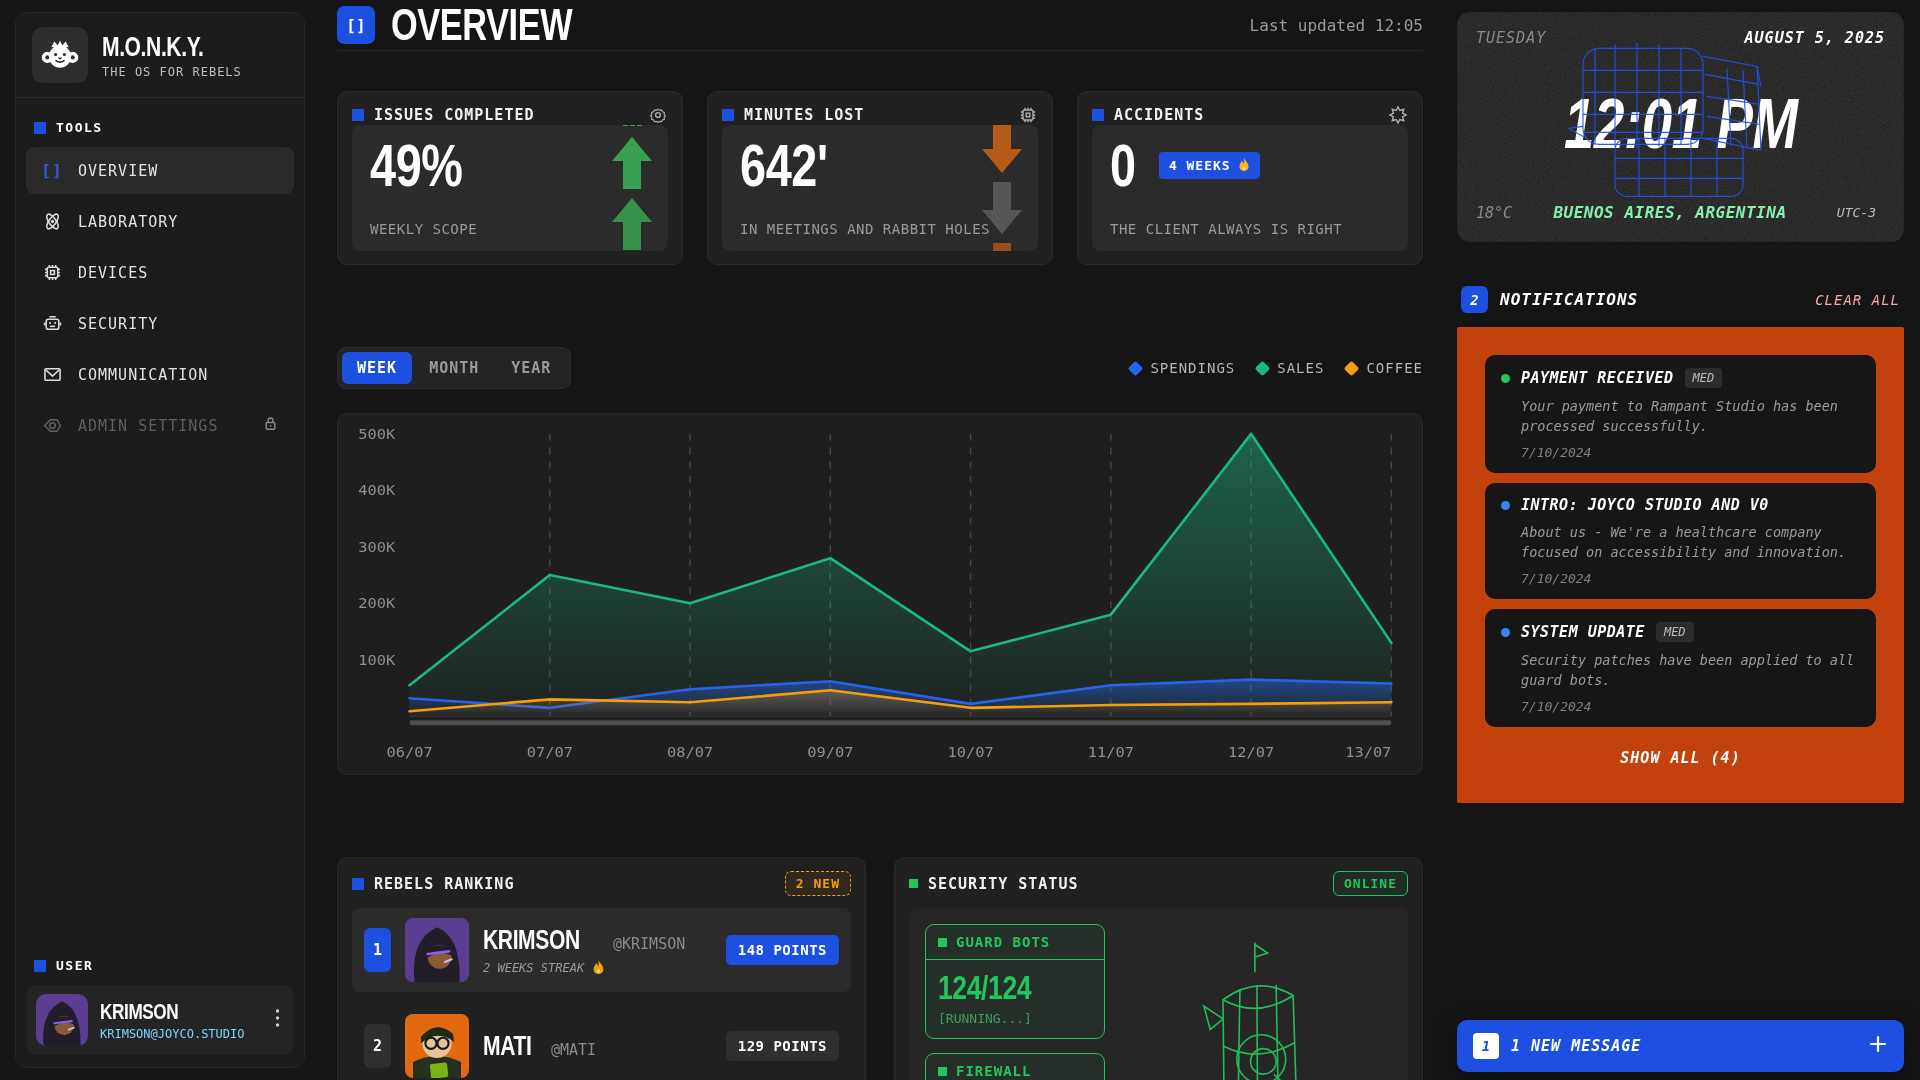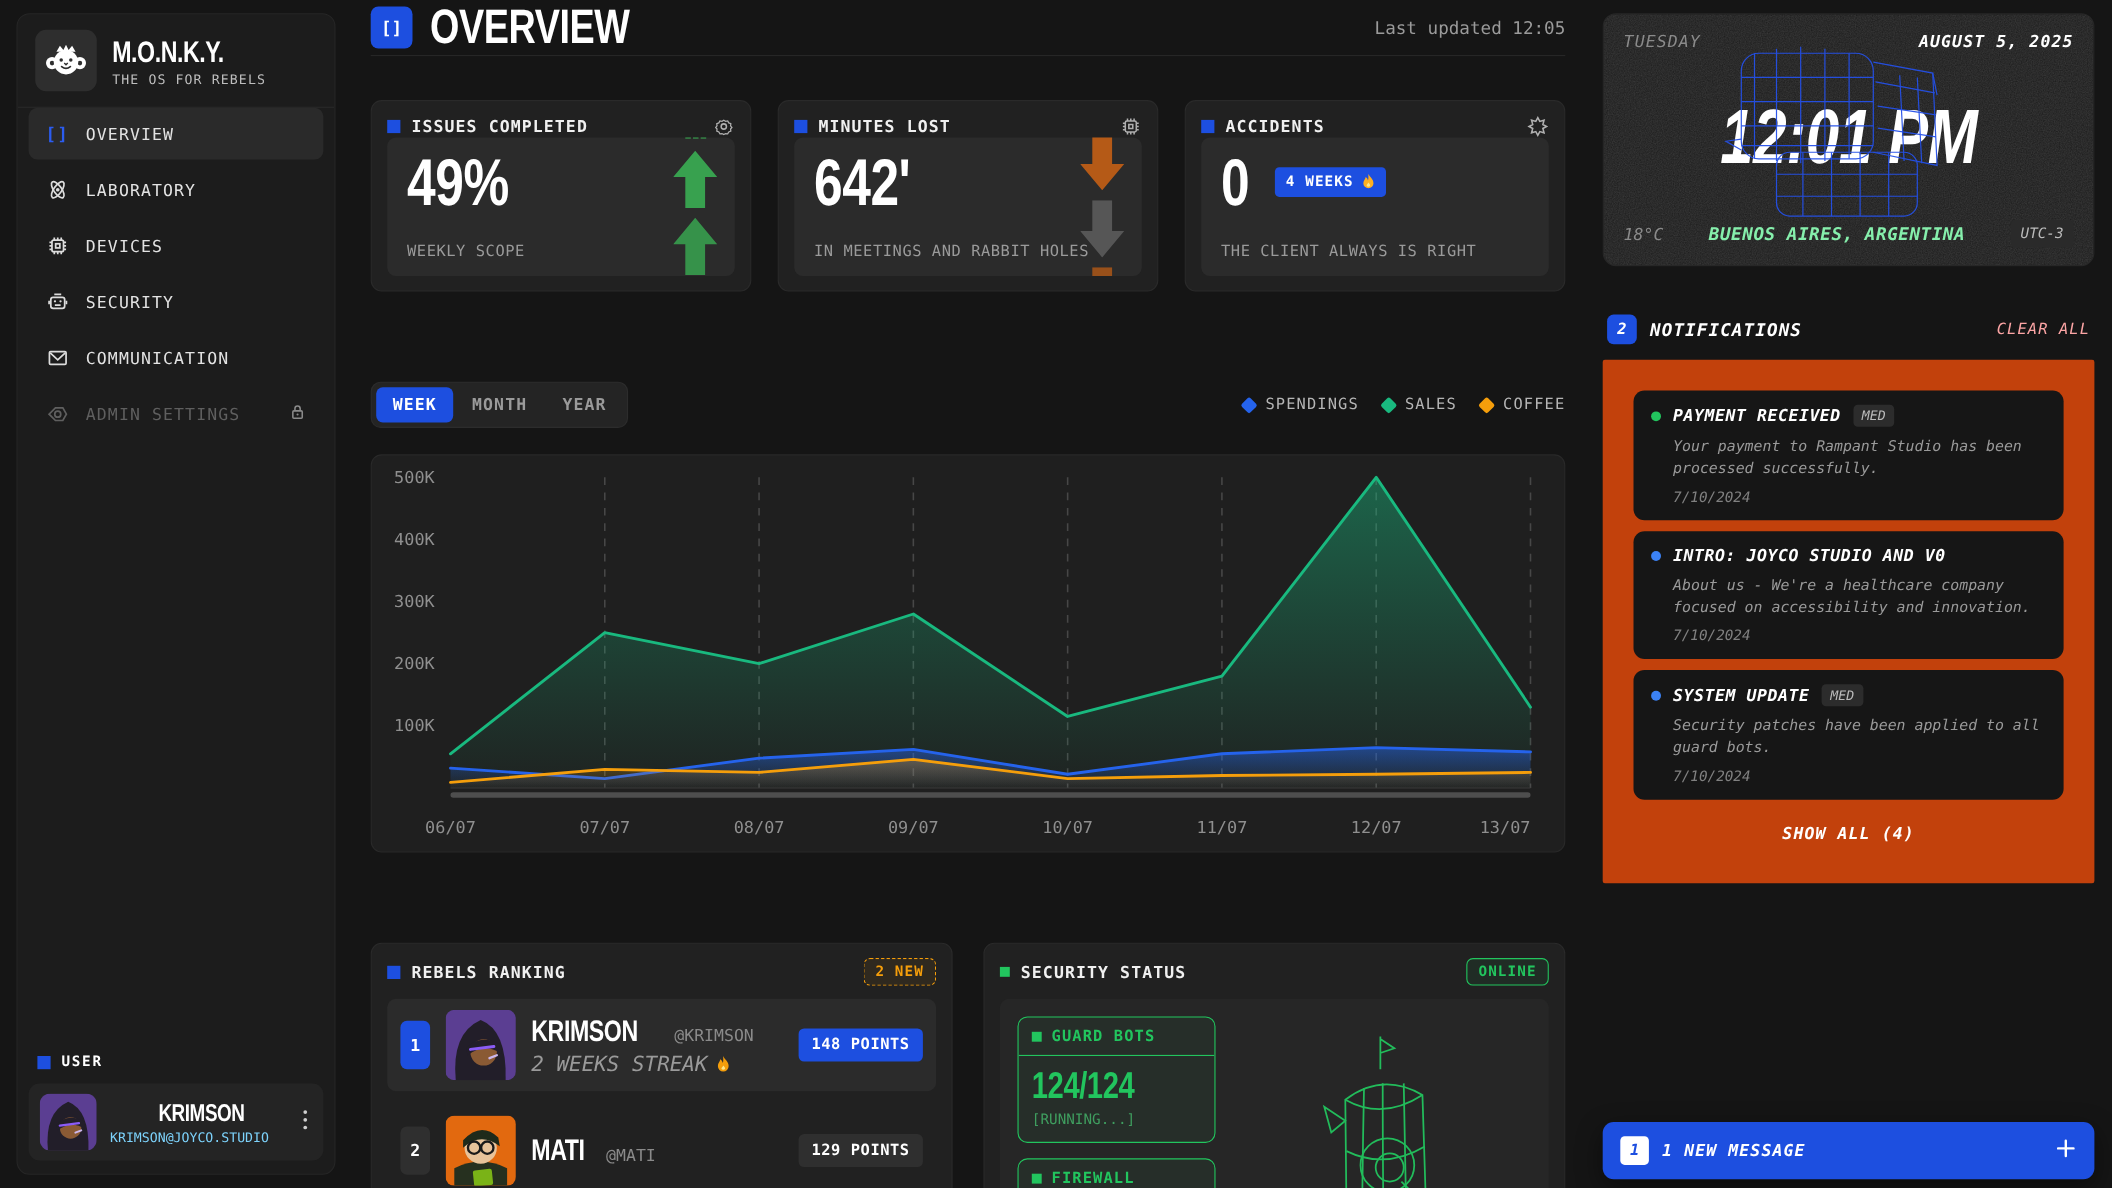--- a/index.html
+++ b/index.html
@@ -25,21 +25,21 @@
                    letter-spacing:1.5px; color:#fff; padding:22px 18px 12px 18px; }
   .blue-sq { width:12px; height:12px; background:#1d4fe0; display:inline-block; flex-shrink:0; }
   .nav { display:flex; flex-direction:column; gap:4px; padding:0 10px; }
   .nav-item { display:flex; align-items:center; gap:14px; height:47px; padding:0 14px;
               border-radius:8px; font-size:15px; letter-spacing:1px; color:#e3e3e3; cursor:pointer; }
   .nav-item.active { background:#2a2a2a; }
   .nav-item .bracket-glyph { color:#2b5cf0; font-weight:bold; font-size:16px; }
   .nav-item.disabled { color:#5f5f5f; }
   .nav-icon { width:24px; display:flex; justify-content:center; }
   .nav-spacer { flex:1; }
-  .user-block { margin-top:auto; padding-bottom:12px;text-align:right; }
+  .user-block { margin-top:auto; padding-bottom:12px; }
   .user-card { margin:0 10px; background:#242424; border-radius:10px; padding:9px 10px;
                display:flex; align-items:center; gap:12px; cursor:pointer; }
   .avatar { width:52px; height:52px; border-radius:10px; overflow:hidden; flex-shrink:0; }
   .user-name { font-size:22px; color:#fff; }
   .user-email { font-size:12px; color:#7dd3fc; margin-top:2px; }
   .kebab { margin-left:auto; padding:4px; cursor:pointer; }
 
   
   main { flex:1; padding:0 34px 0 32px; display:flex; flex-direction:column; min-width:0; }
   .main-header { height:86px; display:flex; align-items:center; justify-content:space-between;
@@ -93,21 +93,21 @@
   .rank-row { display:flex; align-items:center; gap:14px; padding:10px 12px; border-radius:8px; margin-top:12px; }
   .rank-row.highlight { background:#2b2b2b; }
   .rank-badge { width:27px; height:44px; border-radius:6px; background:#2f2f2f; color:#fff;
                 display:flex; align-items:center; justify-content:center; font-size:15px; font-weight:bold; }
   .rank-badge.blue { background:#1d4fe0; }
   .rank-avatar { width:64px; height:64px; border-radius:8px; overflow:hidden; flex-shrink:0; }
   .rank-info { flex:1; min-width:0; }
   .rank-name-row { display:flex; align-items:baseline; gap:6px; }
   .rank-name { font-size:27px; color:#fff; }
   .rank-handle { font-size:15px; color:#8a8a8a; }
-  .rank-streak { display:flex; align-items:center; gap:8px; font-size:19px; font-style:italic;
+  .rank-streak { display:flex; align-items:center; gap:8px; font-size:12px; font-style:italic;
                  color:#9a9a9a; margin-top:4px; }
   .points-badge { font-size:14px; font-weight:bold; letter-spacing:.5px; color:#fff; background:#2f2f2f;
                   border-radius:5px; padding:7px 12px; white-space:nowrap; }
   .points-badge.blue { background:#1d4fe0; }
 
   .sec-inner { margin-top:12px; background:#262626; border-radius:8px; padding:16px; height:330px;
                display:flex; gap:16px; }
   .sec-mods { width:180px; display:flex; flex-direction:column; gap:14px; }
   .sec-box { border:1.5px solid #22c55e; border-radius:9px; background:rgba(34,197,94,.05); overflow:hidden; }
   .sec-box-head { display:flex; align-items:center; gap:9px; padding:9px 12px; font-size:14px;
@@ -182,20 +182,24 @@
           <path d="M22 27 l2 2 2 -2" stroke="#2e2e2e" stroke-width="1.6" fill="none"></path>
         </svg>
       </div>
       <div class="logo-text">
         <div class="app-name cond">M.O.N.K.Y.</div>
         <div class="app-tagline">THE OS FOR REBELS</div>
       </div>
     </div>
     <div class="side-divider"></div>
 
+    <div class="section-label">
+      <span class="blue-sq"></span>
+      <span>TOOLS</span>
+    </div>
 
     <nav class="nav">
       <div class="nav-item active">
         <span class="nav-icon bracket-glyph">[]</span>
         <span>OVERVIEW</span>
       </div>
       <div class="nav-item">
         <span class="nav-icon">
           <svg width="21" height="21" viewBox="0 0 20 20" fill="none" stroke="#dcdcdc" stroke-width="1.5">
             <ellipse cx="10" cy="10" rx="8.2" ry="3.4" transform="rotate(55 10 10)"></ellipse>

